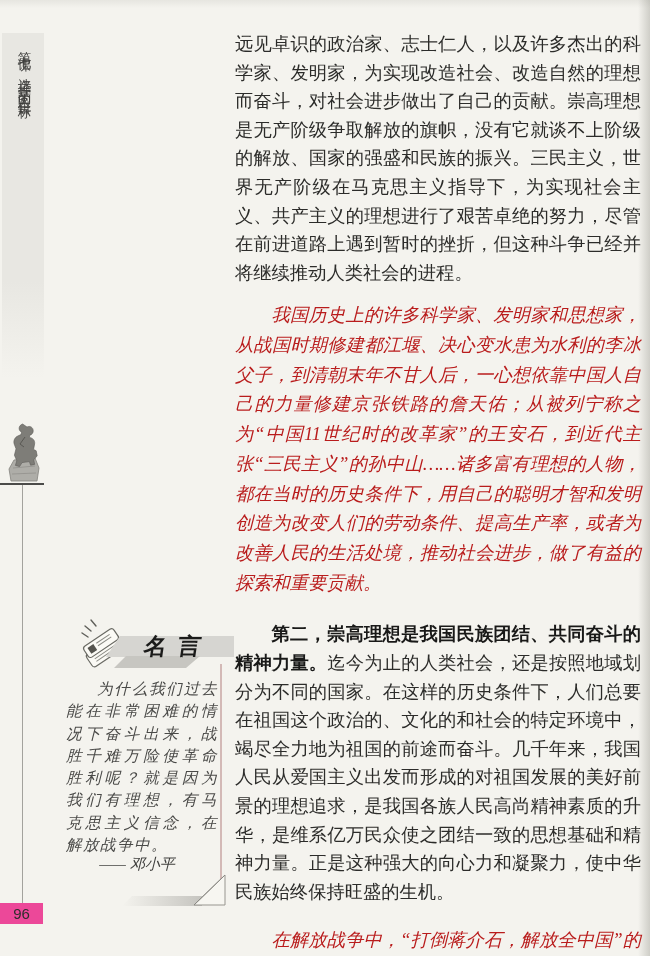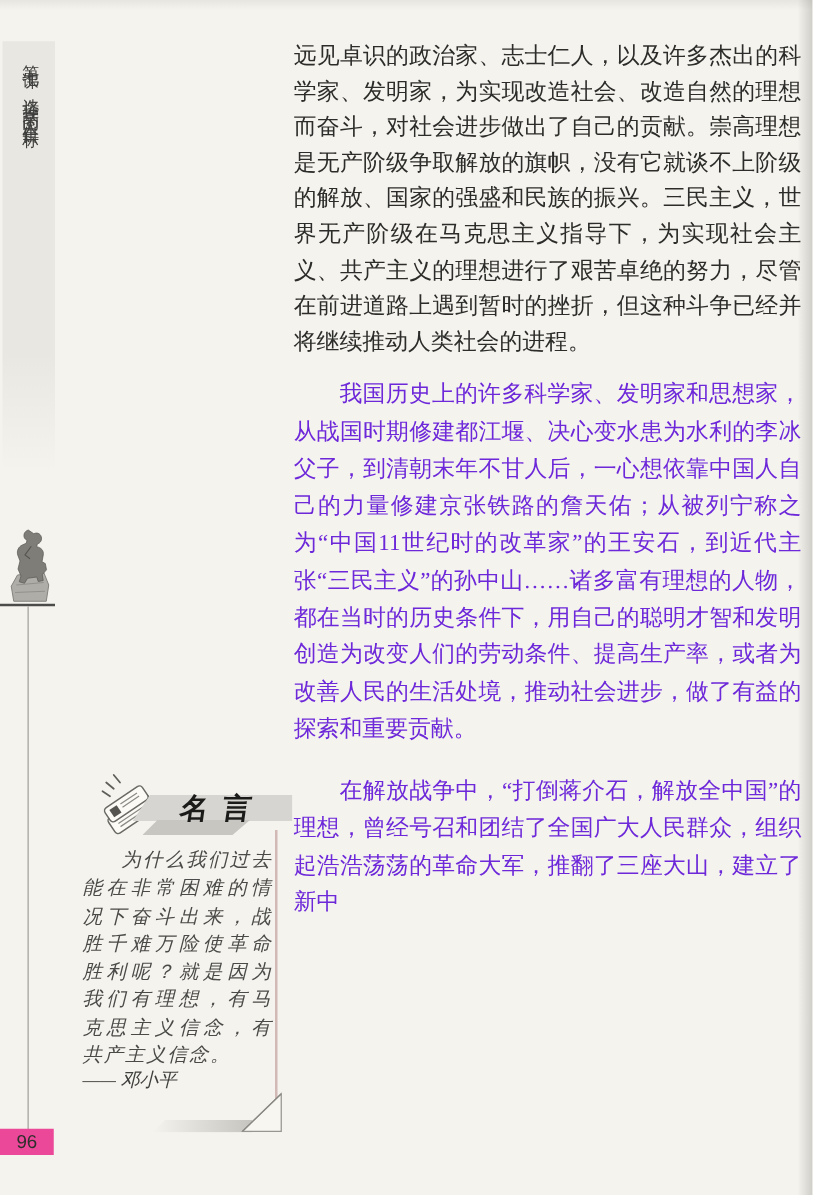--- a/index.html
+++ b/index.html
@@ -73,36 +73,36 @@
     background:#c8a5a3; opacity:.75;
   }
   .q-text {
     position:absolute; left:8px; top:66px; width:152px;
     font-size:15.5px; line-height:22.3px; letter-spacing:1.5px;
     color:#4a4a48; font-style:italic; text-align:justify; text-indent:2em;
   }
   .q-attrib {
     position:absolute; left:8px; top:243px; width:152px;
     font-size:15px; color:#3f3f3d; font-style:italic;
-    text-align:left; padding-right:10px;
+    text-align:center; padding-right:10px;
   }
   .q-bottom-shadow {
     position:absolute; left:64px; top:284px; width:80px; height:10px;
     background:linear-gradient(to right, rgba(197,196,191,0), #c5c4bf);
     clip-path:polygon(10px 0, 100% 0, 100% 100%, 0 100%);
   }
   .q-fold { position:absolute; left:134px; top:260px; width:36px; height:36px; }
 
   
   .main-col {
     position:absolute; left:235px; top:30px; width:406px;
     color:#2c2c2a; text-align:justify;
   }
   .para { font-size:18.3px; line-height:28.6px; }
-  .para.kai { line-height:29.7px; color:#6d28d9; }
+  .para.kai { font-style:italic; line-height:29.7px; color:#b91c1c; }
   .indent { text-indent:2em; }
   #p2 { margin-top:14px; }
   #p3 { margin-top:22px; }
   #p4 { margin-top:20px; }
   .lead-bold {
     font-weight:700; font-style:normal;
     font-family:"Liberation Sans","DejaVu Sans",sans-serif;
     color:#191918;
   }
 </style>
@@ -143,28 +143,29 @@
         <rect x="7" y="22" width="36" height="13" rx="3" fill="#fbfaf5" stroke="#6a6a64" stroke-width="1.2"></rect>
         <rect x="11" y="25" width="7" height="7" fill="#55544e"></rect>
         <path d="M21 26 h16 M21 29 h16 M11 38 h28 M11 41 h22" stroke="#8b8b85" stroke-width="1" fill="none"></path>
       </g>
     </svg>
   </div>
   <div class="q-band"></div>
   <div class="q-band-shadow"></div>
   <div class="q-title">名言</div>
   <div class="q-right-border"></div>
-  <div class="q-text">为什么我们过去能在非常困难的情况下奋斗出来，战胜千难万险使革命胜利呢？就是因为我们有理想，有马克思主义信念，有共产主义信念。</div>
+  <div class="q-text">为什么我们过去能在非常困难的情况下奋斗出来，战胜千难万险使革命胜利呢？就是因为我们有理想，有马克思主义信念，在解放战争中。</div>
   <div class="q-attrib">—— 邓小平</div>
   <div class="q-bottom-shadow"></div>
   <div class="q-fold">
     <svg viewBox="0 0 36 36" width="36" height="36">
       <path d="M2 33 L33 33 L33 3 Z" fill="#f7f6f1" stroke="#97968f" stroke-width="1"></path>
       <path d="M2 33 L33 3" stroke="#8a8984" stroke-width="1" fill="none"></path>
     </svg>
   </div>
 </div>
 
 <div class="main-col">
   <p class="para" id="p1">远见卓识的政治家、志士仁人，以及许多杰出的科学家、发明家，为实现改造社会、改造自然的理想而奋斗，对社会进步做出了自己的贡献。崇高理想是无产阶级争取解放的旗帜，没有它就谈不上阶级的解放、国家的强盛和民族的振兴。三民主义，世界无产阶级在马克思主义指导下，为实现社会主义、共产主义的理想进行了艰苦卓绝的努力，尽管在前进道路上遇到暂时的挫折，但这种斗争已经并将继续推动人类社会的进程。</p>
   <p class="para kai indent" id="p2">我国历史上的许多科学家、发明家和思想家，从战国时期修建都江堰、决心变水患为水利的李冰父子，到清朝末年不甘人后，一心想依靠中国人自己的力量修建京张铁路的詹天佑；从被列宁称之为“中国11世纪时的改革家”的王安石，到近代主张“三民主义”的孙中山……诸多富有理想的人物，都在当时的历史条件下，用自己的聪明才智和发明创造为改变人们的劳动条件、提高生产率，或者为改善人民的生活处境，推动社会进步，做了有益的探索和重要贡献。</p>
+  <p class="para indent" id="p3"><span class="lead-bold">第二，崇高理想是我国民族团结、共同奋斗的精神力量。</span><span>迄今为止的人类社会，还是按照地域划分为不同的国家。在这样的历史条件下，人们总要在祖国这个政治的、文化的和社会的特定环境中，竭尽全力地为祖国的前途而奋斗。几千年来，我国人民从爱国主义出发而形成的对祖国发展的美好前景的理想追求，是我国各族人民高尚精神素质的升华，是维系亿万民众使之团结一致的思想基础和精神力量。正是这种强大的向心力和凝聚力，使中华民族始终保持旺盛的生机。</span></p>
   <p class="para kai indent" id="p4">在解放战争中，“打倒蒋介石，解放全中国”的理想，曾经号召和团结了全国广大人民群众，组织起浩浩荡荡的革命大军，推翻了三座大山，建立了新中</p>
 </div>
 
 </body></html>

